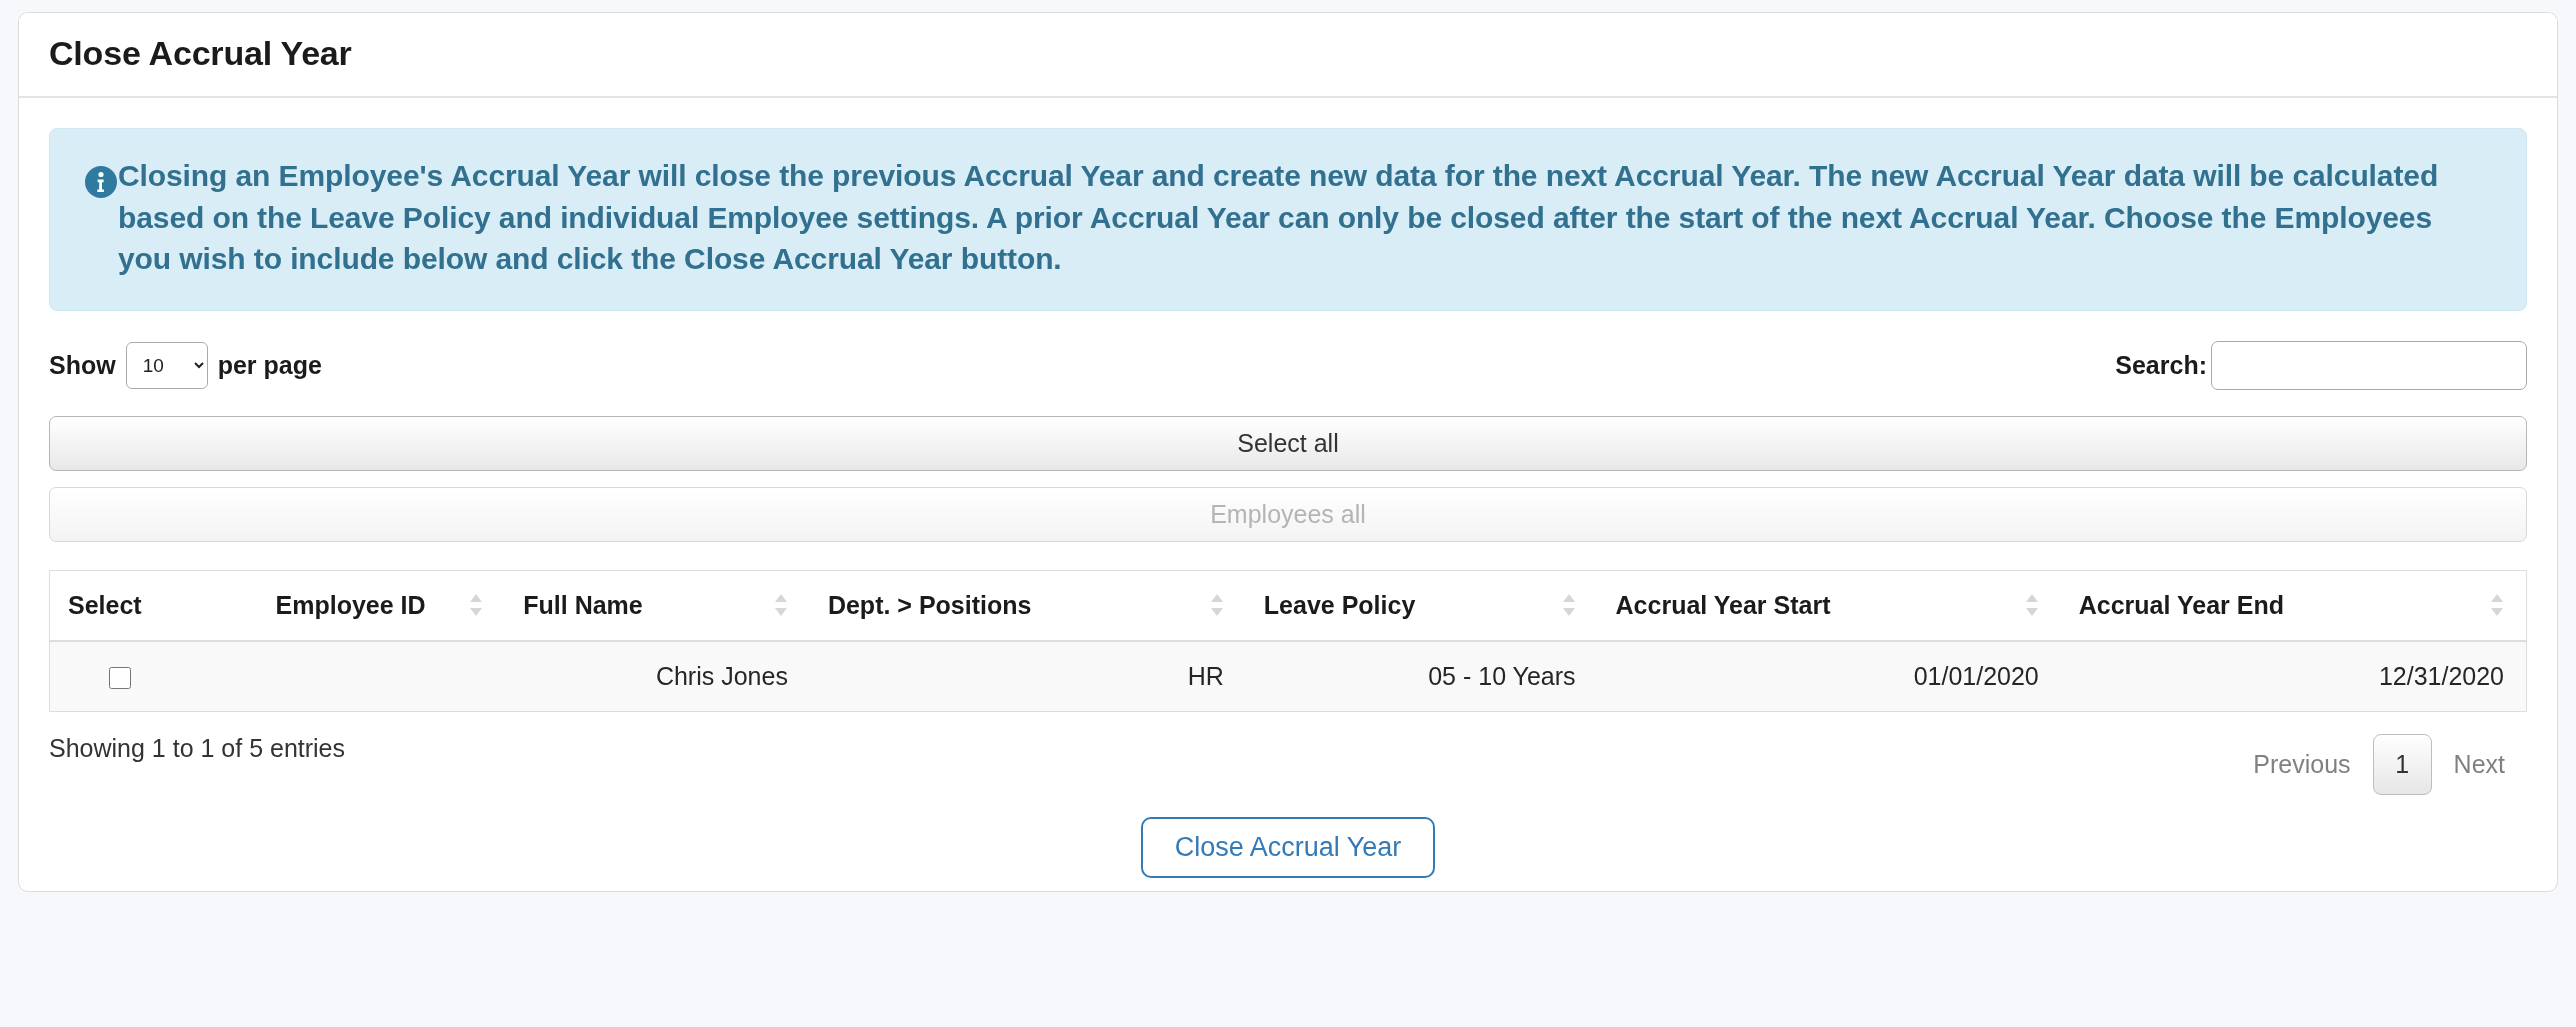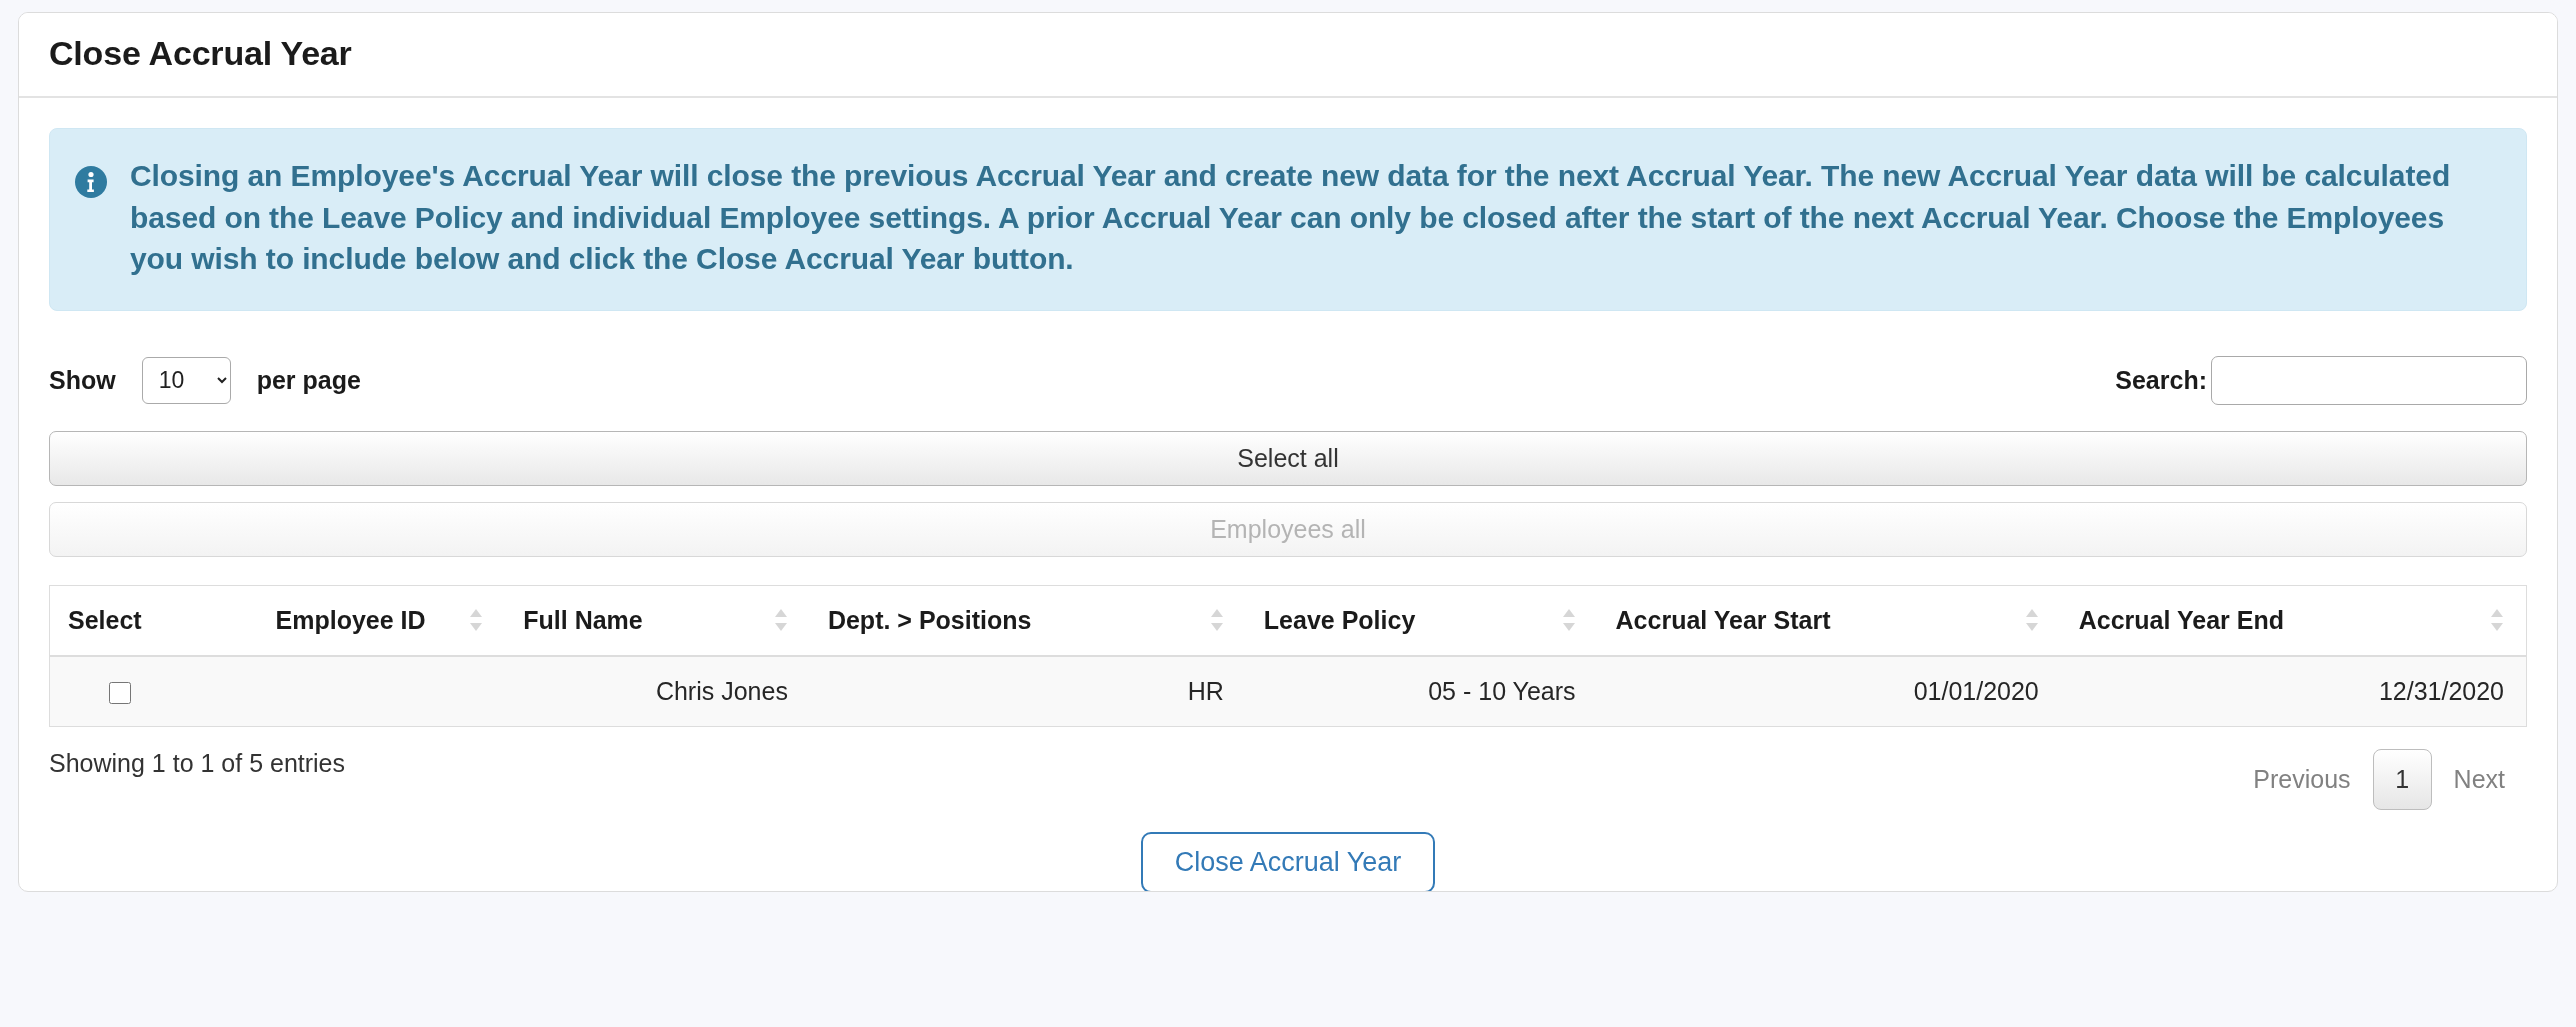--- a/index.html
+++ b/index.html
@@ -48,25 +48,24 @@
 
   .card-body {
     padding: 30px 30px 0 30px;
   }
 
   
   .alert-info {
     background: #d9edf7;
     border: 1px solid #cfe7f3;
     border-radius: 8px;
-    padding: 26px 34px 30px 24px;
+    padding: 26px 34px 30px 34px;
     display: flex;
     align-items: flex-start;
-    gap: 22px;
-    margin-bottom: 45px;
+    margin-bottom: 30px;
   }
   .alert-icon {
     flex: 0 0 auto;
     width: 34px;
     height: 34px;
     margin-top: 10px;
   }
   .alert-icon svg { display: block; }
   .alert-text {
     color: #31708f;
@@ -79,28 +78,28 @@
   
   .controls-row {
     display: flex;
     align-items: center;
     justify-content: space-between;
     margin-bottom: 26px;
   }
   .length-control {
     display: flex;
     align-items: center;
-    gap: 26px;
+    gap: 10px;
     font-size: 25px;
     font-weight: bold;
     color: #1b1b1b;
   }
   .length-select {
     font-family: "Liberation Sans", sans-serif;
-    font-size: 23px;
+    font-size: 19px;
     font-weight: normal;
     color: #212121;
     padding: 4px 16px 4px 12px;
     border: 1px solid #aaaaaa;
     border-radius: 6px;
     background: #ffffff;
     height: 47px;
     min-width: 81px;
   }
   .search-control {

